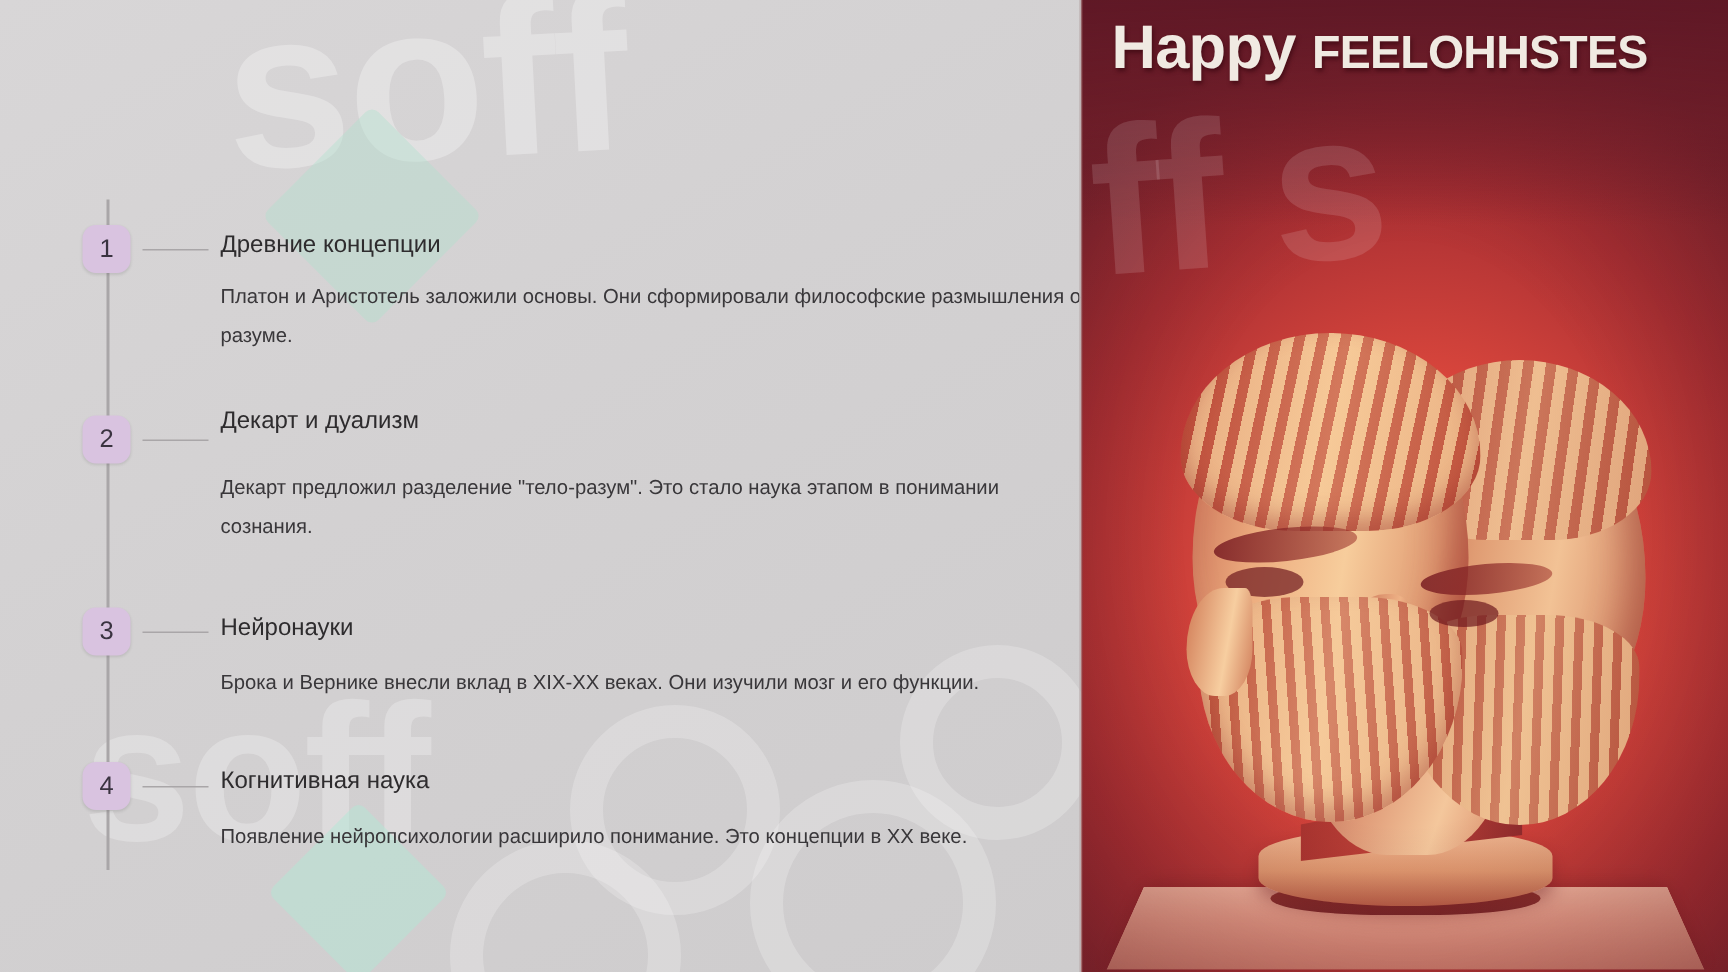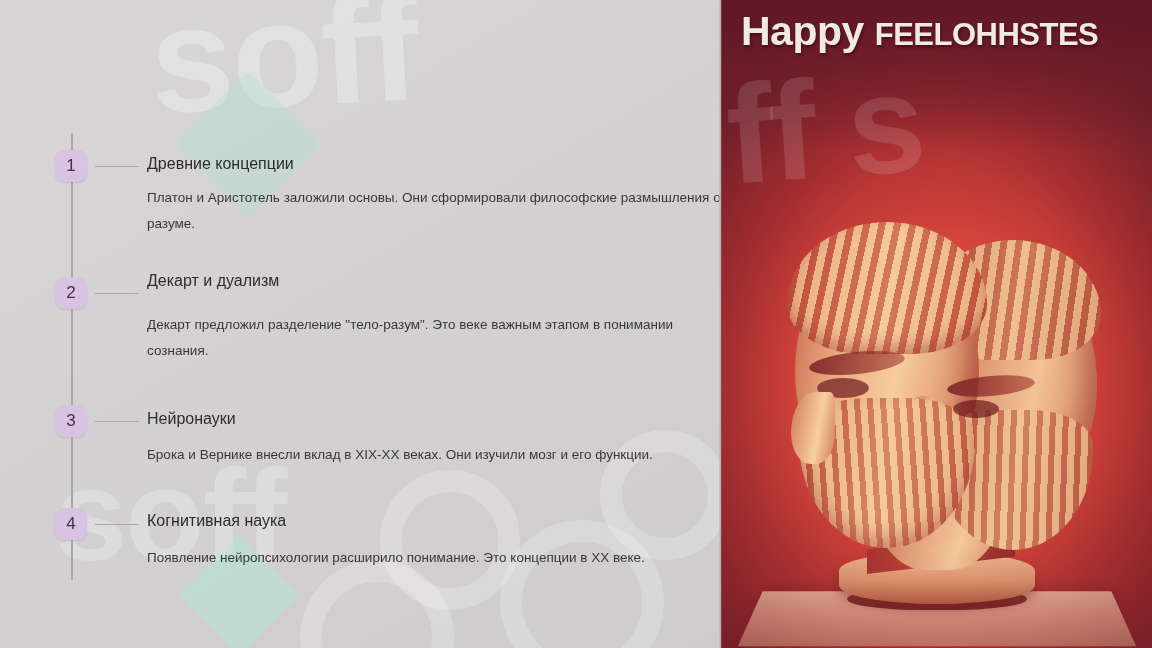--- a/index.html
+++ b/index.html
@@ -355,21 +355,21 @@
         <div class="tl-badge" style="top:150px">1</div>
         <div class="tl-connector" style="top:166px"></div>
         <div class="tl-heading" style="top:155px">Древние концепции</div>
         <div class="tl-body" style="top:185px">Платон и Аристотель заложили основы. Они сформировали философские размышления о разуме.</div>
       </div>
 
       <div class="tl-item">
         <div class="tl-badge" style="top:277px">2</div>
         <div class="tl-connector" style="top:293px"></div>
         <div class="tl-heading" style="top:272px">Декарт и дуализм</div>
-        <div class="tl-body" style="top:312px">Декарт предложил разделение "тело-разум". Это веке важным этапом в понимании сознания.</div>
+        <div class="tl-body" style="top:312px">Декарт предложил разделение "тело-разум". Это стало наука этапом в понимании сознания.</div>
       </div>
 
       <div class="tl-item">
         <div class="tl-badge" style="top:405px">3</div>
         <div class="tl-connector" style="top:421px"></div>
         <div class="tl-heading" style="top:410px">Нейронауки</div>
         <div class="tl-body" style="top:442px">Брока и Вернике внесли вклад в XIX-XX веках. Они изучили мозг и его функции.</div>
       </div>
 
       <div class="tl-item">

